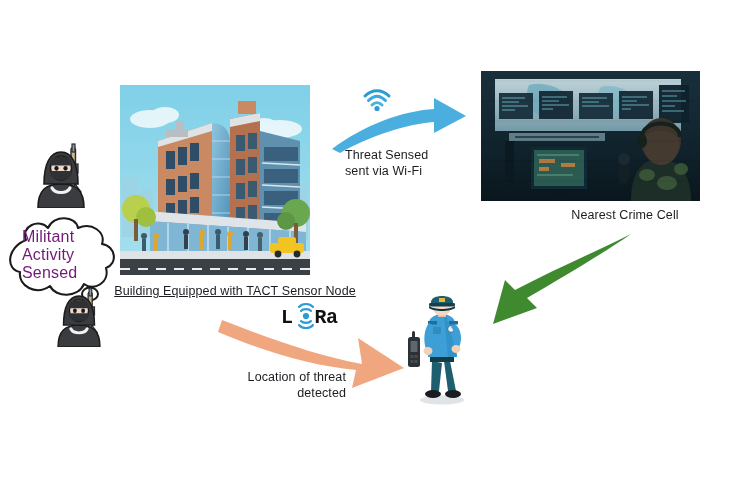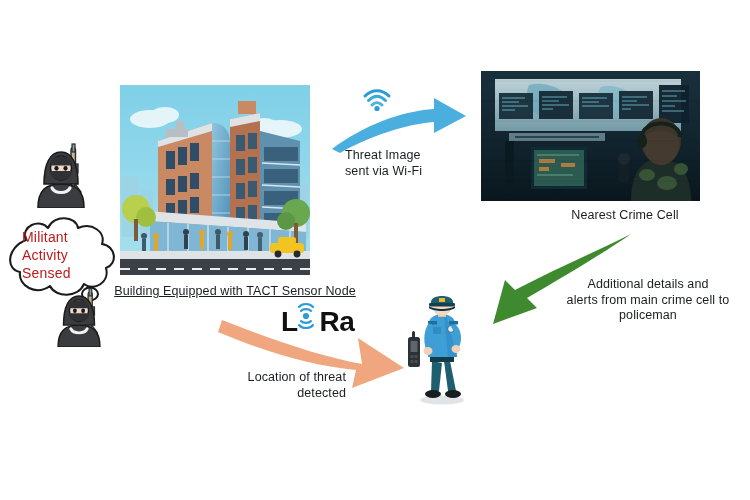--- a/index.html
+++ b/index.html
@@ -22,38 +22,38 @@
     letter-spacing:.1px;
     white-space:pre-line;
   }
 
   
   .militant{position:absolute;}
 
   
   .cloud-text{
     position:absolute;
-    color:#b91c1c;
-    font-size:14px;
+    color:#701a75;
+    font-size:16px;
     line-height:18px;
     text-align:left;
     white-space:pre-line;
     letter-spacing:.2px;
   }
 
   
   .pic{position:absolute;overflow:hidden;}
   .pic svg{display:block;}
 
   
   .lora{
     position:absolute;
-    font-family:Liberation Sans, sans-serif;
+    font-family:Liberation Mono, monospace;
     font-weight:bold;
-    font-size:28px;
+    font-size:20px;
     color:#111111;
     letter-spacing:-0.5px;
     line-height:1;
   }
 </style>
 </head>
 <body>
 
 <div id="stage">
 
@@ -390,33 +390,30 @@
     <svg width="30" height="26" viewBox="0 0 30 26">
       <g fill="none" stroke="#2a9bd6" stroke-linecap="round">
         <path d="M3 9 C10 2 20 2 27 9" stroke-width="3"></path>
         <path d="M6.5 13.5 C12 8 18 8 23.5 13.5" stroke-width="3" stroke="#3aa9dd"></path>
         <path d="M10 18 C13 15 17 15 20 18" stroke-width="3" stroke="#46b3e2"></path>
       </g>
       <circle cx="15" cy="21.5" r="2.6" fill="#2a9bd6"></circle>
     </svg>
   </div>
 
-  <div class="cap abs" style="left:345px;top:148px;width:120px;text-align:left;">Threat Image
+  <div class="cap abs" style="left:345px;top:148px;width:120px;text-align:left;">Threat Sensed
 sent via Wi-Fi</div>
 
   <div class="abs" style="left:455px;top:232px;width:180px;height:100px;">
     <svg width="180" height="100" viewBox="0 0 180 100">
       <path d="M176 2 C150 20 110 44 72 66 L82 76 L38 92 L50 48 L60 58
                C98 38 140 20 176 2 Z" fill="#3f8a2e"></path>
     </svg>
   </div>
 
-  <div class="cap abs" style="left:548px;top:277px;width:200px;">Additional details and
-alerts from main crime cell to
-policeman</div>
 
   <div class="abs" style="left:218px;top:308px;width:190px;height:82px;">
     <svg width="190" height="82" viewBox="0 0 190 82">
       <path d="M4 12 C50 30 100 48 144 56 L140 30 L186 60 L134 80 L138 62
                C92 58 42 42 0 24 Z" fill="#f0a780"></path>
     </svg>
   </div>
 
   <div class="lora" style="left:281px;top:308px;">
     <span>L</span><span class="abs" style="left:14px;top:-9px;width:22px;height:34px;">

